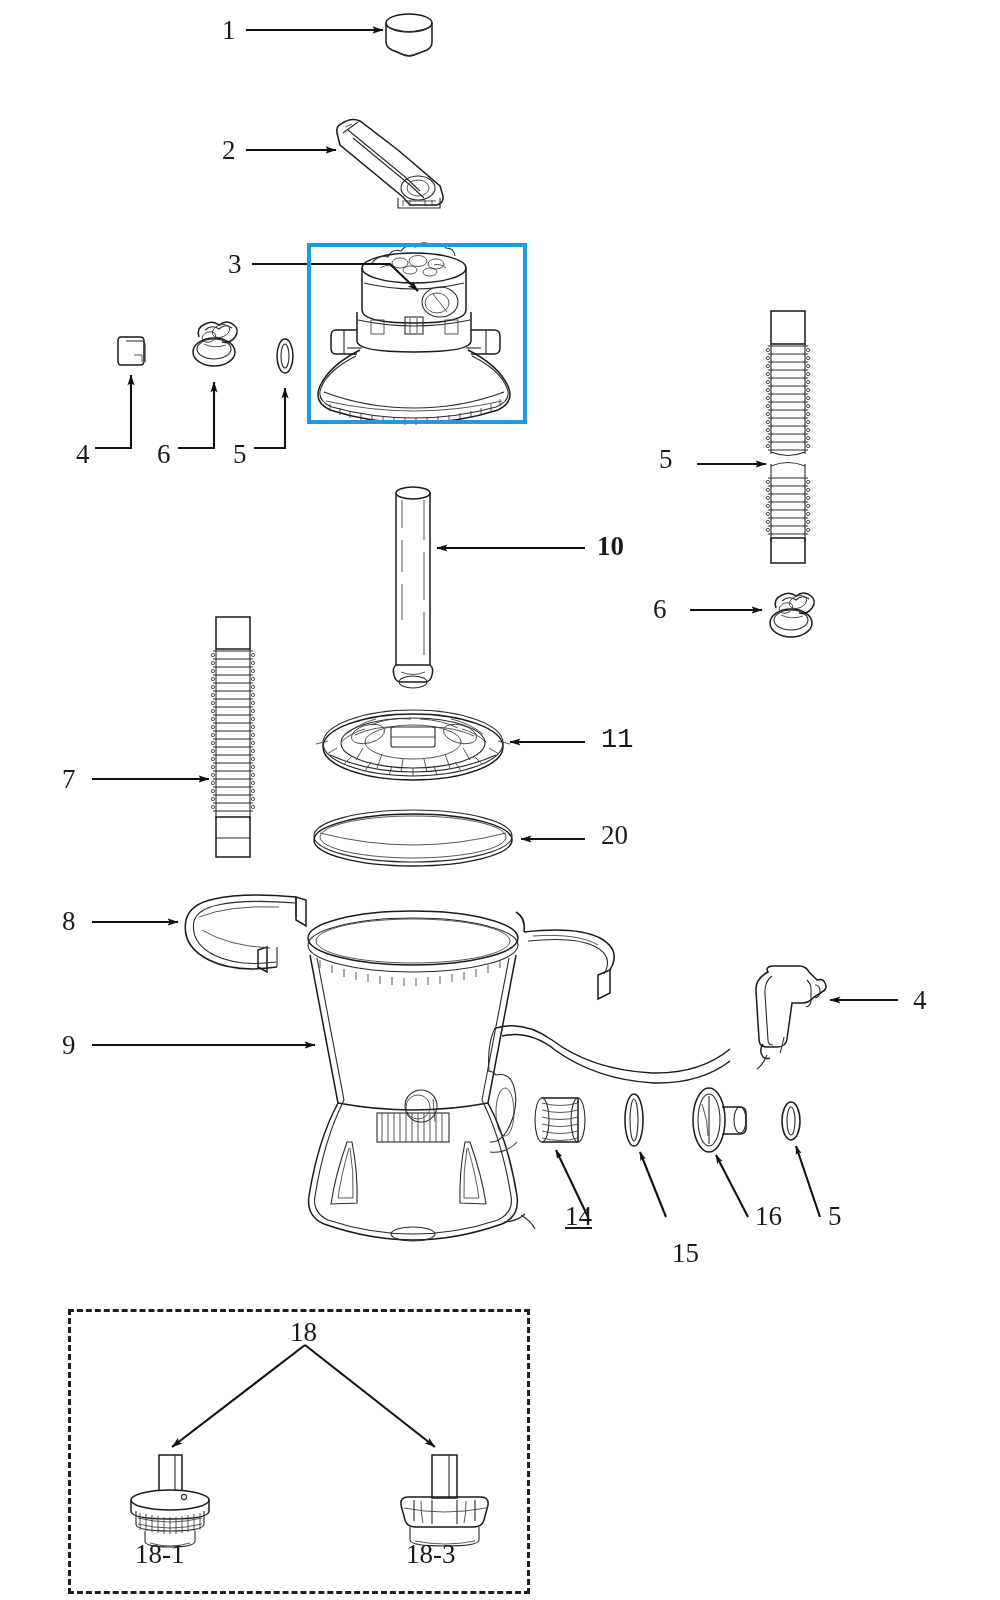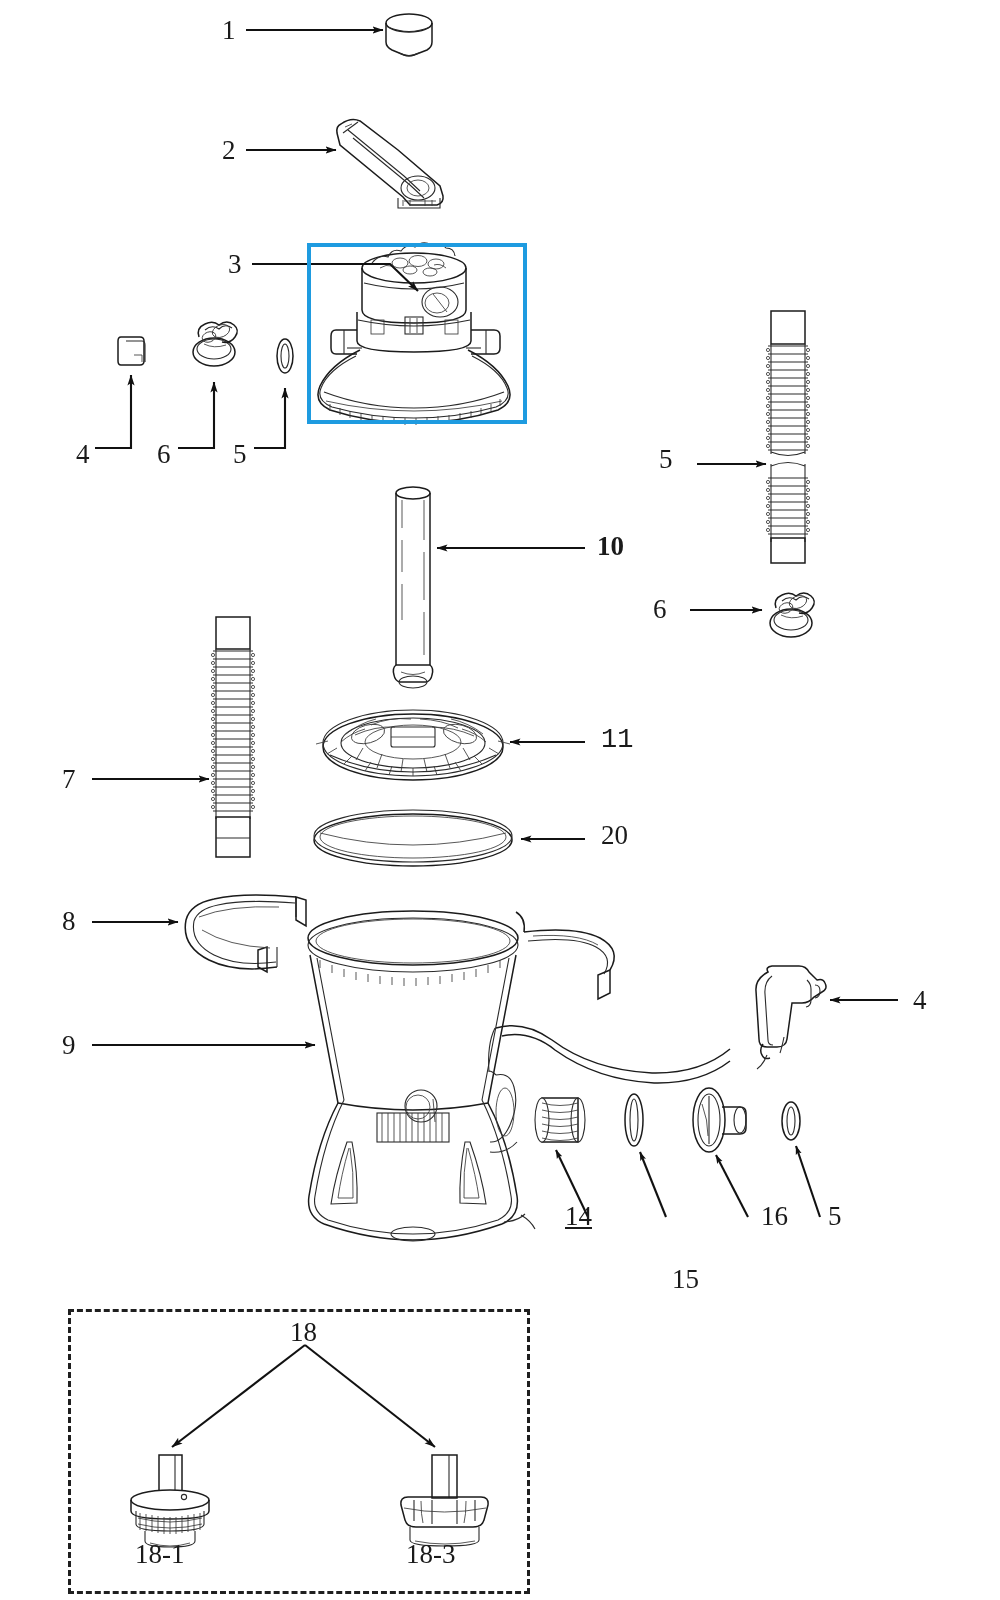--- a/index.html
+++ b/index.html
@@ -498,20 +498,20 @@
   <div class="lbl" style="left:659px;top:446px;">5</div>
   <div class="lbl" style="left:597px;top:533px;font-weight:bold;">10</div>
   <div class="lbl" style="left:653px;top:596px;">6</div>
   <div class="lbl" style="left:62px;top:766px;">7</div>
   <div class="lbl" style="left:601px;top:727px;font-family:Liberation Mono, monospace;">11</div>
   <div class="lbl" style="left:601px;top:822px;">20</div>
   <div class="lbl" style="left:62px;top:908px;">8</div>
   <div class="lbl" style="left:62px;top:1032px;">9</div>
   <div class="lbl" style="left:913px;top:987px;">4</div>
   <div class="lbl" style="left:565px;top:1203px;text-decoration:underline;">14</div>
-  <div class="lbl" style="left:672px;top:1266px;text-align:right;">15</div>
-  <div class="lbl" style="left:755px;top:1203px;margin-left:6px;">16</div>
+  <div class="lbl" style="left:672px;top:1240px;text-align:right;">15</div>
+  <div class="lbl" style="left:755px;top:1203px;">16</div>
   <div class="lbl" style="left:828px;top:1203px;">5</div>
   <div class="lbl" style="left:290px;top:1319px;">18</div>
   <div class="lbl" style="left:135px;top:1541px;">18-1</div>
   <div class="lbl" style="left:406px;top:1541px;">18-3</div>
 
 </div>
 
 </body></html>

